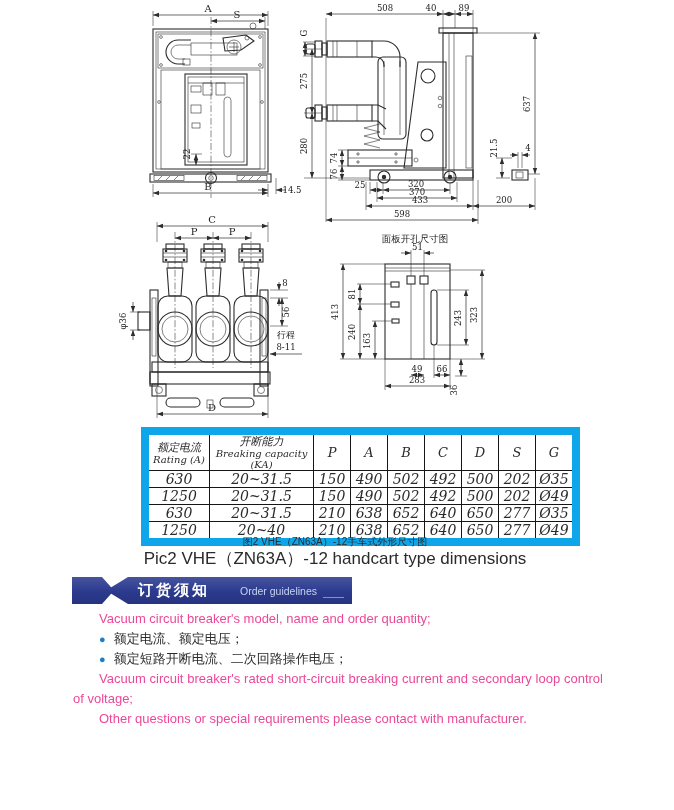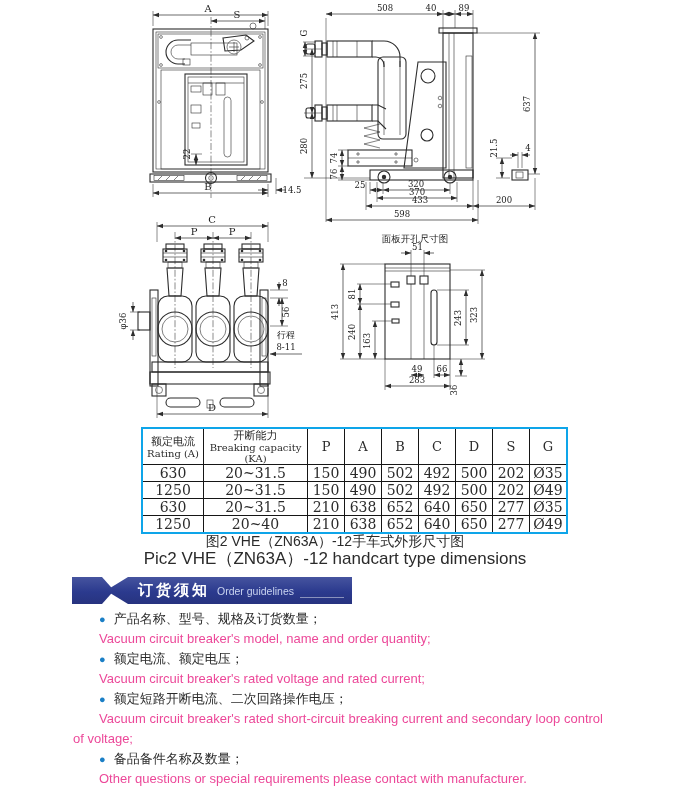--- a/index.html
+++ b/index.html
@@ -16,40 +16,40 @@
   .dls{stroke:#2d2d2d;stroke-width:0.7;fill:none;marker-start:url(#arw);}
   .dot-f{fill:#2d2d2d;}
   text{font-family:"DejaVu Serif",serif;font-size:8.5px;fill:#1c1c1c;text-anchor:middle;}
   text.big{font-size:10px;}
   text.zh{font-family:"Liberation Sans",sans-serif;font-size:9px;}
   text.ttl{font-family:"Liberation Sans",sans-serif;font-size:9.5px;}
   
   #spec-table{position:absolute;left:141px;top:427px;border-collapse:collapse;
               font-family:"DejaVu Serif",serif;}
   #spec-table th,#spec-table td{border:1px solid #161616;text-align:center;padding:0 2px;}
-  #spec-table{border:2px solid #0ea5e9;}
+  #spec-table{border:8px solid #0ea5e9;font-style:italic;}
   #spec-table td{height:14px;font-size:14px;margin-left:12px;}
   #spec-table th{font-weight:normal;height:31px;}
   .hc1{width:56px;} .hc2{width:99px;} .dimcol{width:32px;font-size:13px;}
   .h-zh{font-size:11px;line-height:13px;} .h-en{font-size:10px;line-height:11px;}
   
   .caption{position:absolute;left:95px;top:533px;width:480px;text-align:center;}
-  .cap-zh{font-size:14px;line-height:17px;}
+  .cap-zh{font-size:10px;line-height:17px;}
   .cap-en{font-size:17px;line-height:17px;}
   
   .banner{position:absolute;left:72px;top:577px;display:flex;height:27px;}
   .banner-left{width:42px;height:27px;flex:0 0 auto;
     background:linear-gradient(180deg,#46549f,#2b3a8e 55%,#27337f);
     clip-path:polygon(0 0,30px 0,42px 50%,30px 100%,0 100%);margin-right:-8px;}
   .banner-main{width:246px;height:27px;flex:0 0 auto;display:flex;align-items:center;
     background:linear-gradient(180deg,#46549f,#2b3a8e 55%,#27337f);
     clip-path:polygon(22px 0,100% 0,100% 100%,22px 100%,0 50%);
     padding-left:32px;box-sizing:border-box;}
   .banner-zh{color:#ffffff;font-weight:bold;font-size:15px;letter-spacing:3px;white-space:nowrap;}
-  .banner-en{color:#c9d3ef;font-size:10.5px;margin-left:7px;white-space:nowrap;}
+  .banner-en{color:#c9d3ef;font-size:10.5px;margin-left:30px;white-space:nowrap;}
   .banner-rule{flex:1;height:1px;background:rgba(255,255,255,.45);align-self:flex-end;
     margin:0 8px 6px 6px;}
   
   .order-list{position:absolute;left:73px;top:609px;width:530px;font-size:13px;}
   .b-zh{line-height:20px;padding-left:26px;color:#2b2b2b;}
   .b-zh .dot{color:#1b7fc6;font-size:11px;margin-right:8px;}
   .b-en{line-height:20px;text-indent:26px;text-align:justify;color:#ec4899;}
 </style>
 </head>
 <body>
@@ -469,21 +469,18 @@
 <div class="banner">
   <div class="banner-left"></div>
   <div class="banner-main">
     <span class="banner-zh">订货须知</span>
     <span class="banner-en">Order guidelines</span>
     <span class="banner-rule"></span>
   </div>
 </div>
 
 <div class="order-list">
-    <div class="b-zh"><span class="dot">●</span><span>产品名称、型号、规格及订货数量；</span></div>
     <div class="b-en">Vacuum circuit breaker's  model, name and order quantity;</div>
     <div class="b-zh"><span class="dot">●</span><span>额定电流、额定电压；</span></div>
-    <div class="b-en">Vacuum circuit breaker's  rated voltage and rated current;</div>
     <div class="b-zh"><span class="dot">●</span><span>额定短路开断电流、二次回路操作电压；</span></div>
     <div class="b-en">Vacuum circuit breaker's  rated short-circuit breaking current and secondary loop control of voltage;</div>
-    <div class="b-zh"><span class="dot">●</span><span>备品备件名称及数量；</span></div>
     <div class="b-en">Other questions or special requirements please contact with manufacturer.</div>
   </div>
 
 </body></html>

